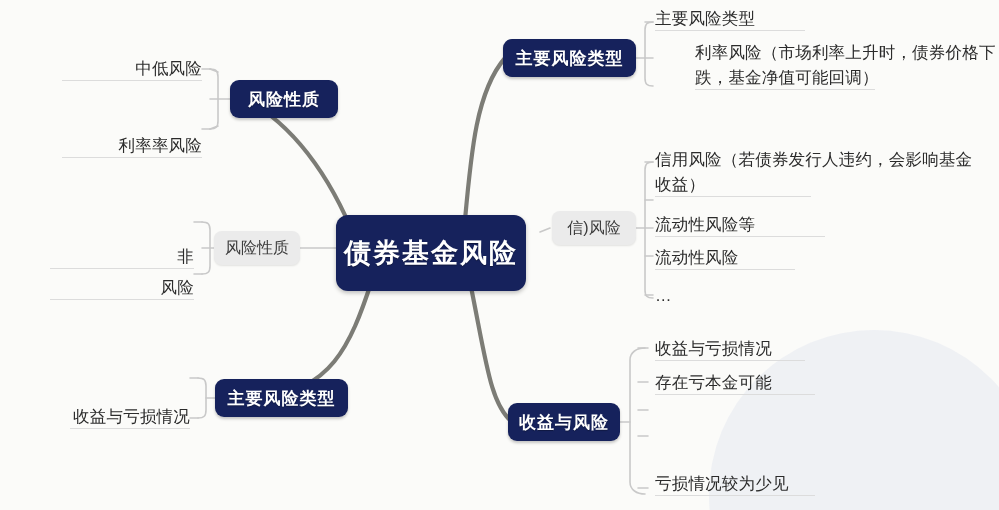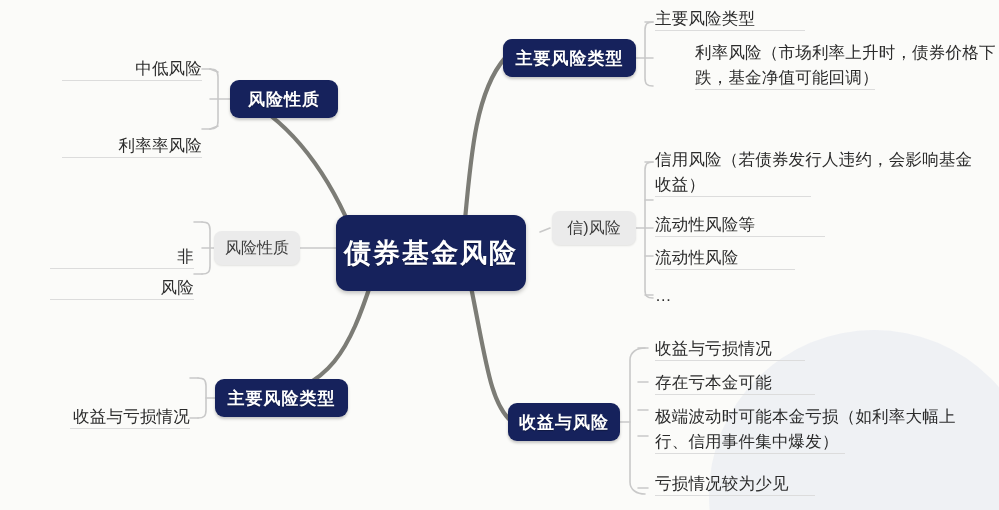--- a/index.html
+++ b/index.html
@@ -230,22 +230,18 @@
   </div>
 
   <div class="leaf right" style="left:655px; top:336px; width:150px;">
     <span class="txt">收益与亏损情况</span>
     <span class="ul" style="width:150px;"></span>
   </div>
   <div class="leaf right" style="left:655px; top:370px; width:160px;">
     <span class="txt">存在亏本金可能</span>
     <span class="ul" style="width:160px;"></span>
   </div>
-  <div class="leaf right" style="left:655px; top:404px; width:320px;">
-    <span class="txt">极端波动时可能本金亏损（如利率大幅上行、信用事件集中爆发）</span>
-    <span class="ul" style="width:190px;"></span>
-  </div>
   <div class="leaf right" style="left:655px; top:471px; width:160px;">
     <span class="txt">亏损情况较为少见</span>
     <span class="ul" style="width:160px;"></span>
   </div>
 
 </div>
 
 </body></html>

